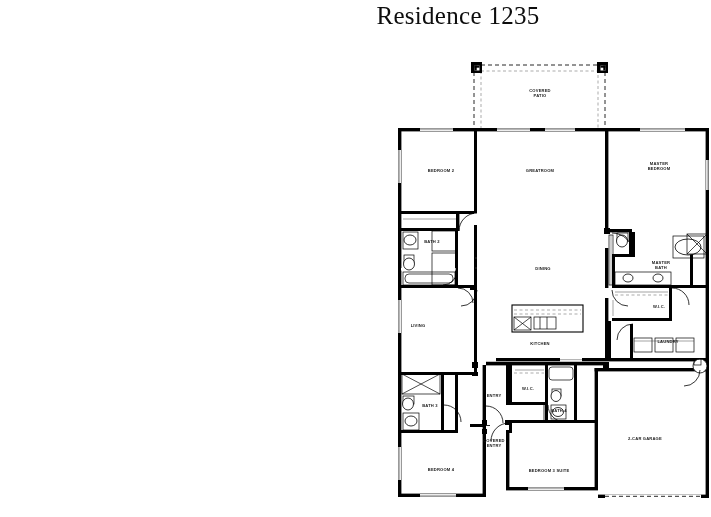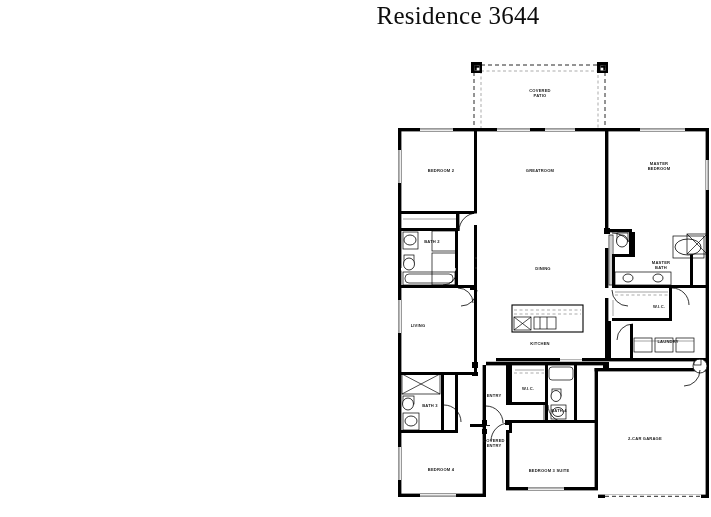--- a/index.html
+++ b/index.html
@@ -80,21 +80,21 @@
     stroke-width: 0.8;
     fill: #ffffff;
   }
   .white {
     fill: #ffffff;
   }
 </style>
 </head>
 <body>
 
-<div id="plan-title">Residence 3644</div>
+<div id="plan-title">Residence 1235</div>
 
 <svg id="floorplan-svg" width="711" height="517" viewBox="0 0 711 517">
 
   <g>
     <rect x="474" y="64" width="131" height="66" class="white"></rect>
     <path class="dash" d="M474 65 H605"></path>
     <path class="dash" d="M474 65 V130"></path>
     <path class="dash" d="M605 65 V130"></path>
     <path class="dashlite" d="M481 71 H598 V130"></path>
     <path class="dashlite" d="M481 71 V130"></path>

